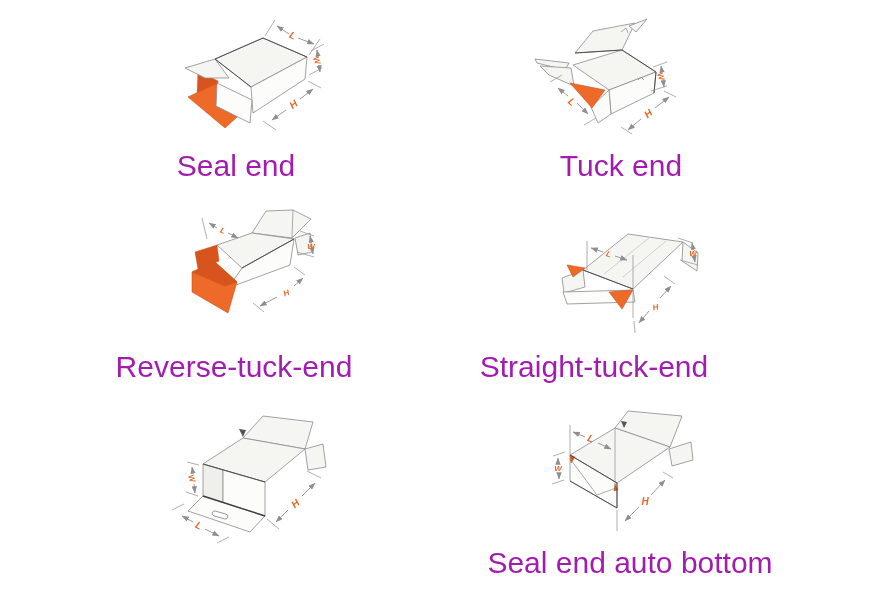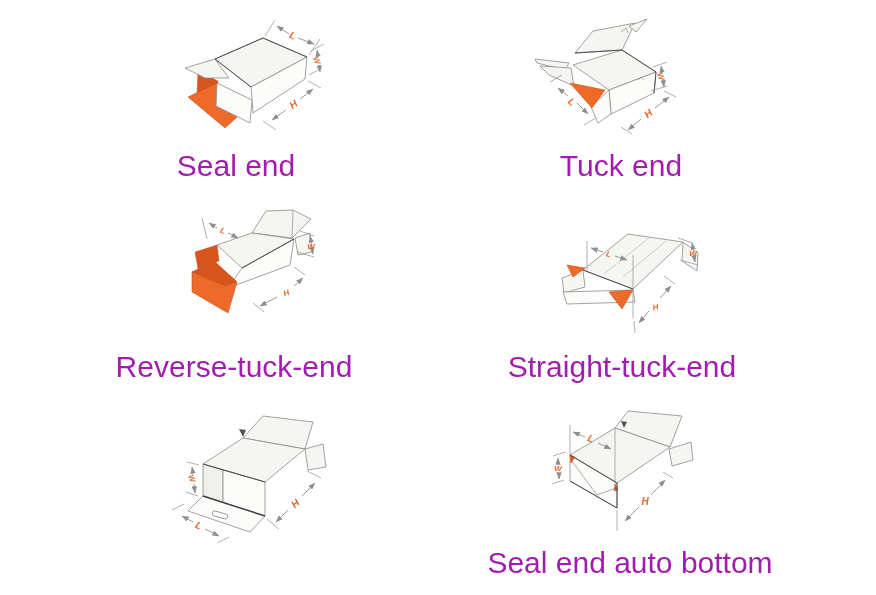--- a/index.html
+++ b/index.html
@@ -193,21 +193,21 @@
         <text class="dim-label-sm" x="148" y="41">W</text>
       </g>
       <g>
         <line class="tick" x1="119" y1="61" x2="130" y2="69"></line>
         <path class="dim" d="M115,83 L126,71" marker-end="url(#arr4)"></path>
         <path class="dim" d="M104,96 L94,108" marker-end="url(#arr4)"></path>
         <text class="dim-label-sm" x="110" y="95" transform="rotate(-12,110,90)">H</text>
       </g>
     </svg>
   </div>
-  <div class="caption" style="left:622px;top:350px">Straight-tuck-end</div>
+  <div class="caption" style="left:594px;top:350px">Straight-tuck-end</div>
 
   <div class="fig" style="left:165px;top:400px;width:180px;height:145px">
     <svg width="180" height="145" viewBox="0 0 180 145">
       <defs>
         <marker id="arr5" viewBox="0 0 8 6" refX="7.5" refY="3" markerWidth="8" markerHeight="6" orient="auto">
           <path d="M0,0 L8,3 L0,6 Z" fill="#8f8f8f"></path>
         </marker>
       </defs>
       <g>
         <polygon class="panel" points="78,38 98,16 148,22 140,49"></polygon>

